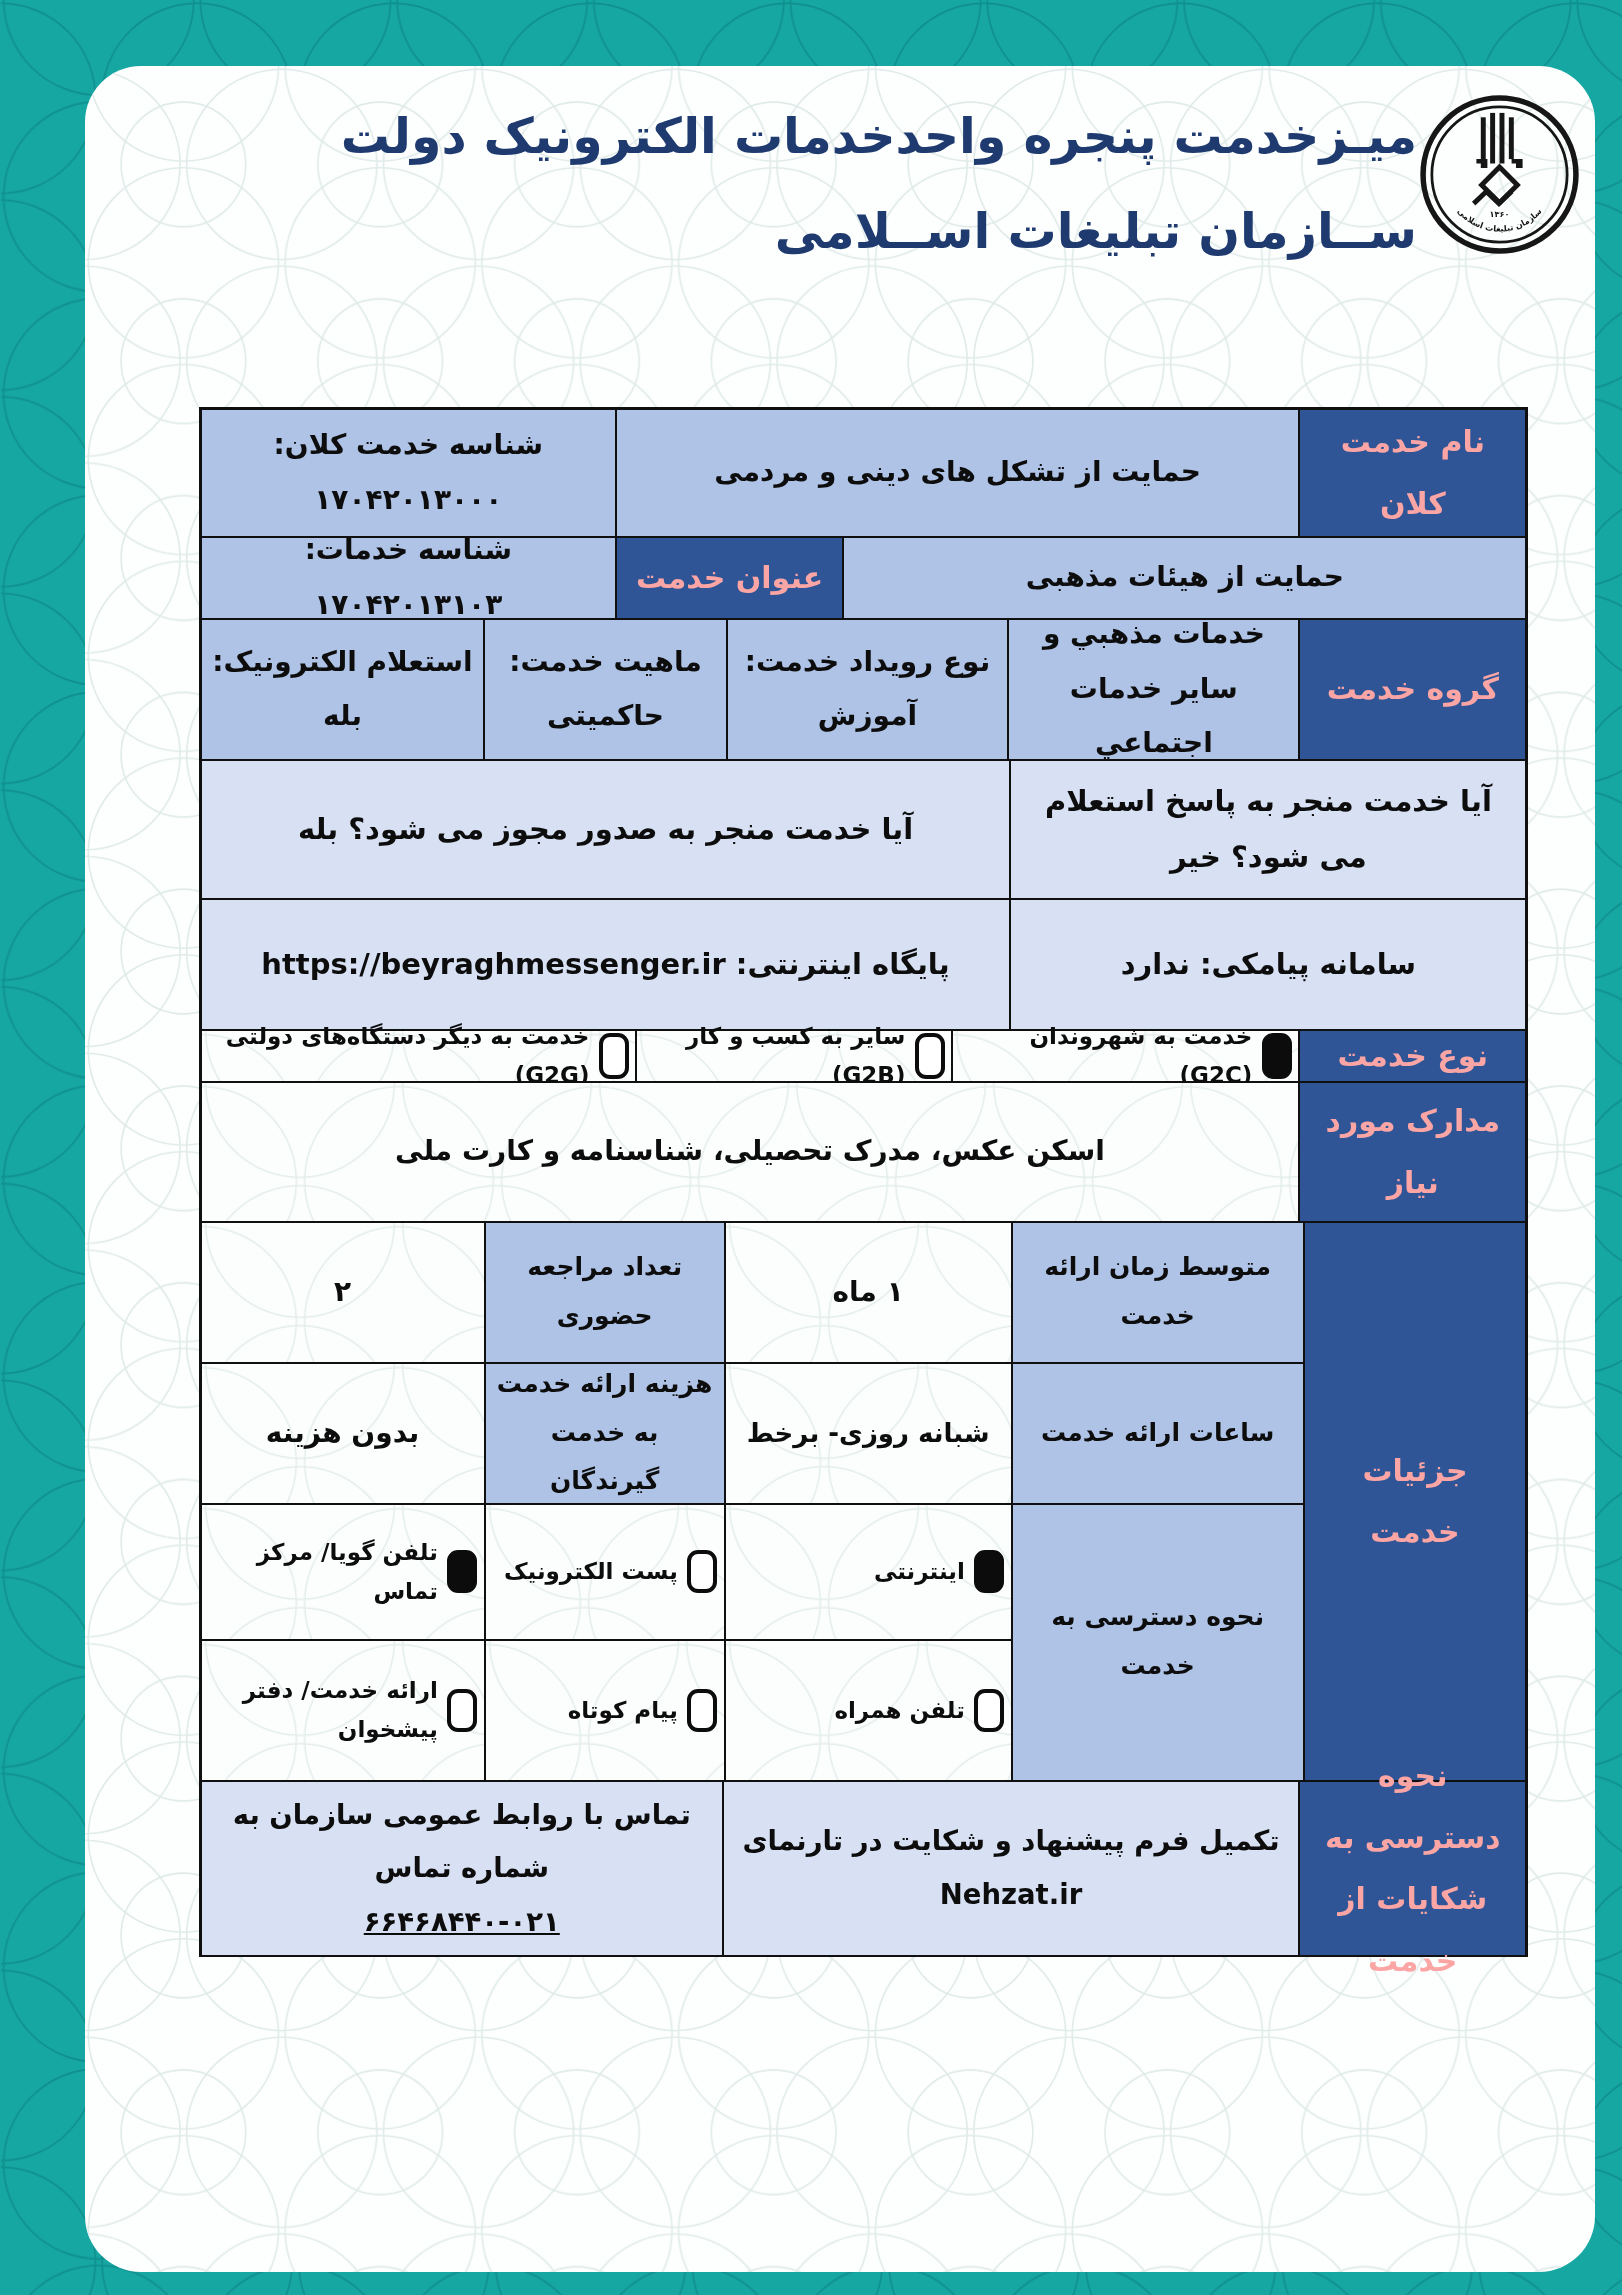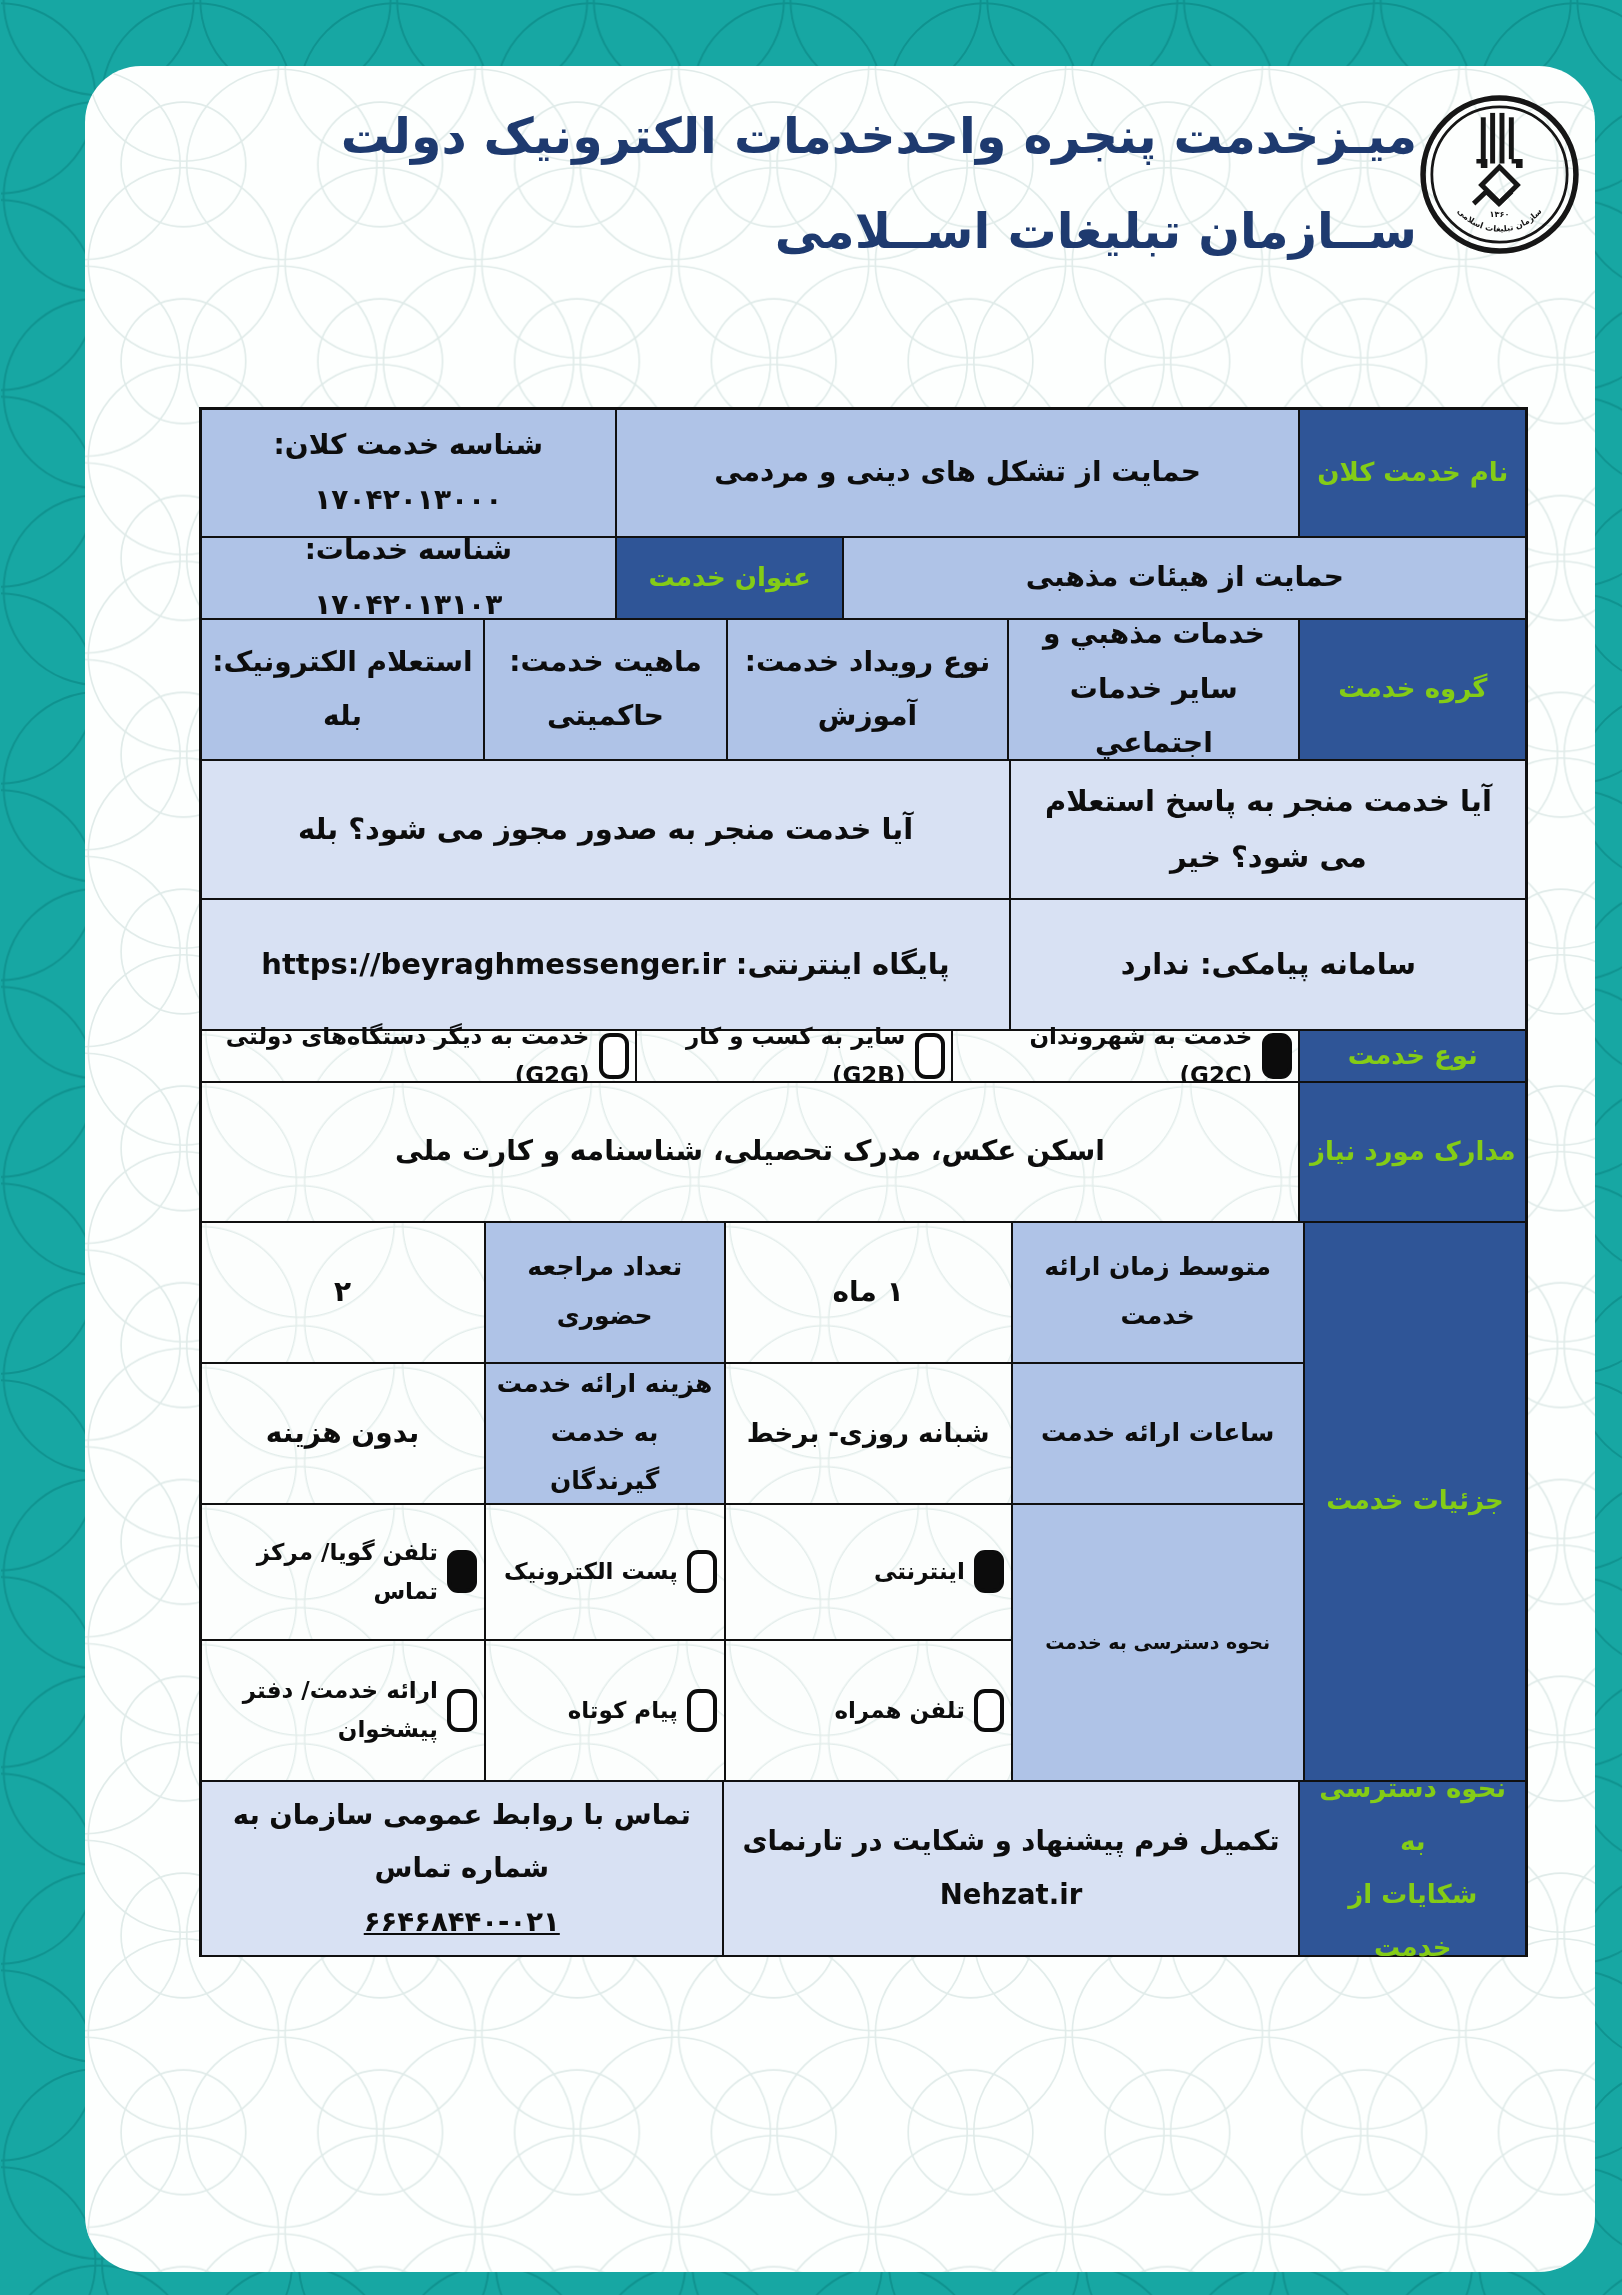--- a/index.html
+++ b/index.html
@@ -40,21 +40,21 @@
     width:1329px;
     background:#101010; padding:2.6px;
     display:flex; flex-direction:column; gap:2px;
   }
   .row { display:flex; gap:2px; }
   .cell {
     display:flex; align-items:center; justify-content:center;
     text-align:center; color:#0d0d0d; font-weight:bold;
     line-height:1.95; padding:5.2px 9.2px;
   }
-  .hdr-cell { background:#2f5597; color:#84cc16; font-size:26px; line-height:2.05; }
+  .hdr-cell { background:#2f5597; color:#fca5a5; font-size:30px; line-height:2.05; }
   .blue     { background:#afc3e7; font-size:28px; }
   .lblue    { background:#d8e1f3; font-size:29px; }
   .white    { background:#fcfefd; font-size:28px; }
   .pat {
     background:
       radial-gradient(circle 95px at 0px 98px,   transparent 93px, #e3edeb 94px, transparent 96px),
       radial-gradient(circle 95px at 197px 98px, transparent 93px, #e3edeb 94px, transparent 96px),
       radial-gradient(circle 95px at 98px 0px,   transparent 93px, #e3edeb 94px, transparent 96px),
       radial-gradient(circle 95px at 98px 197px, transparent 93px, #e3edeb 94px, transparent 96px),
       #fcfefd;
@@ -212,21 +212,21 @@
           </div>
 
           <div class="row" style="height:139px">
             <div class="cell blue" style="width:290px;font-size:25px">ساعات ارائه خدمت</div>
             <div class="cell white pat" style="width:285px;font-size:26px">شبانه روزی- برخط</div>
             <div class="cell blue" style="width:238px;font-size:25px">هزینه ارائه خدمت به خدمت گیرندگان</div>
             <div class="cell white pat" style="width:282px">بدون هزینه</div>
           </div>
 
           <div class="row" style="flex:1">
-            <div class="cell blue" style="width:290px;font-size:19px">نحوه دسترسی به خدمت</div>
+            <div class="cell blue" style="width:290px;font-size:25px">نحوه دسترسی به خدمت</div>
             <div class="dcol" style="flex:1">
               <div class="row" style="height:134px">
                 <div class="cell white pat opt" style="width:285px">
                   <span class="checkbox checked"></span>
                   <span>اینترنتی</span>
                 </div>
                 <div class="cell white pat opt" style="width:238px">
                   <span class="checkbox"></span>
                   <span>پست الکترونیک</span>
                 </div>

